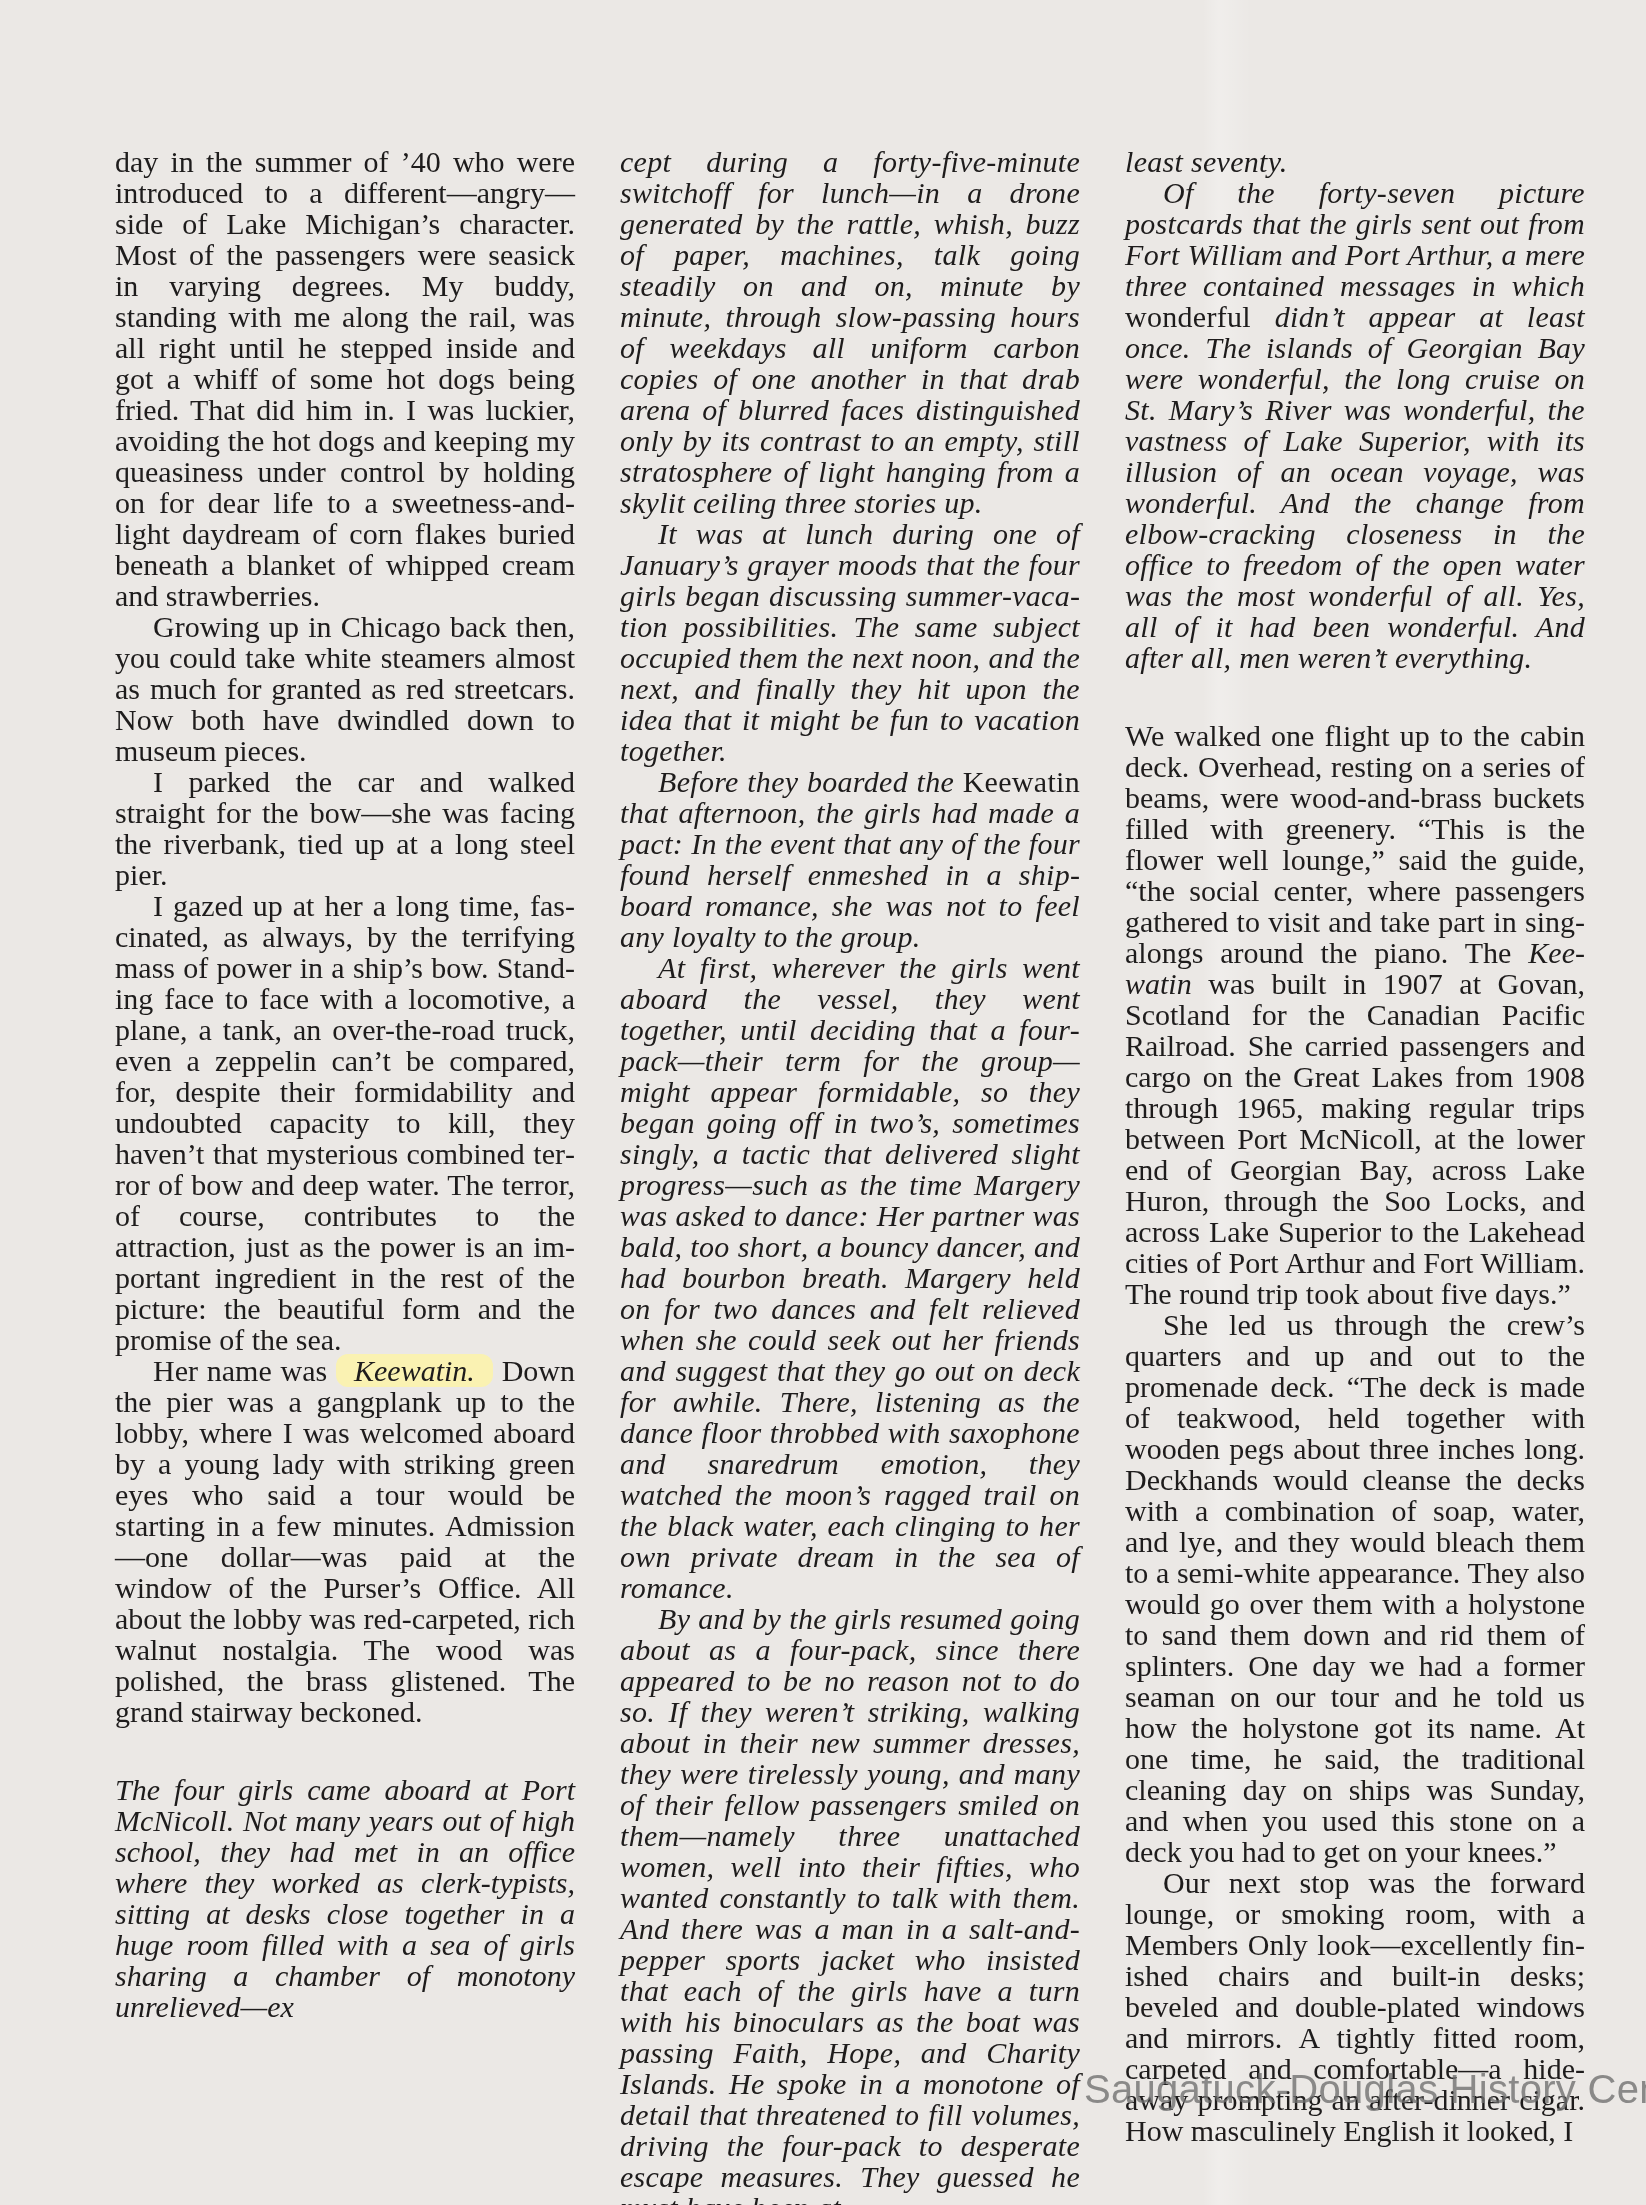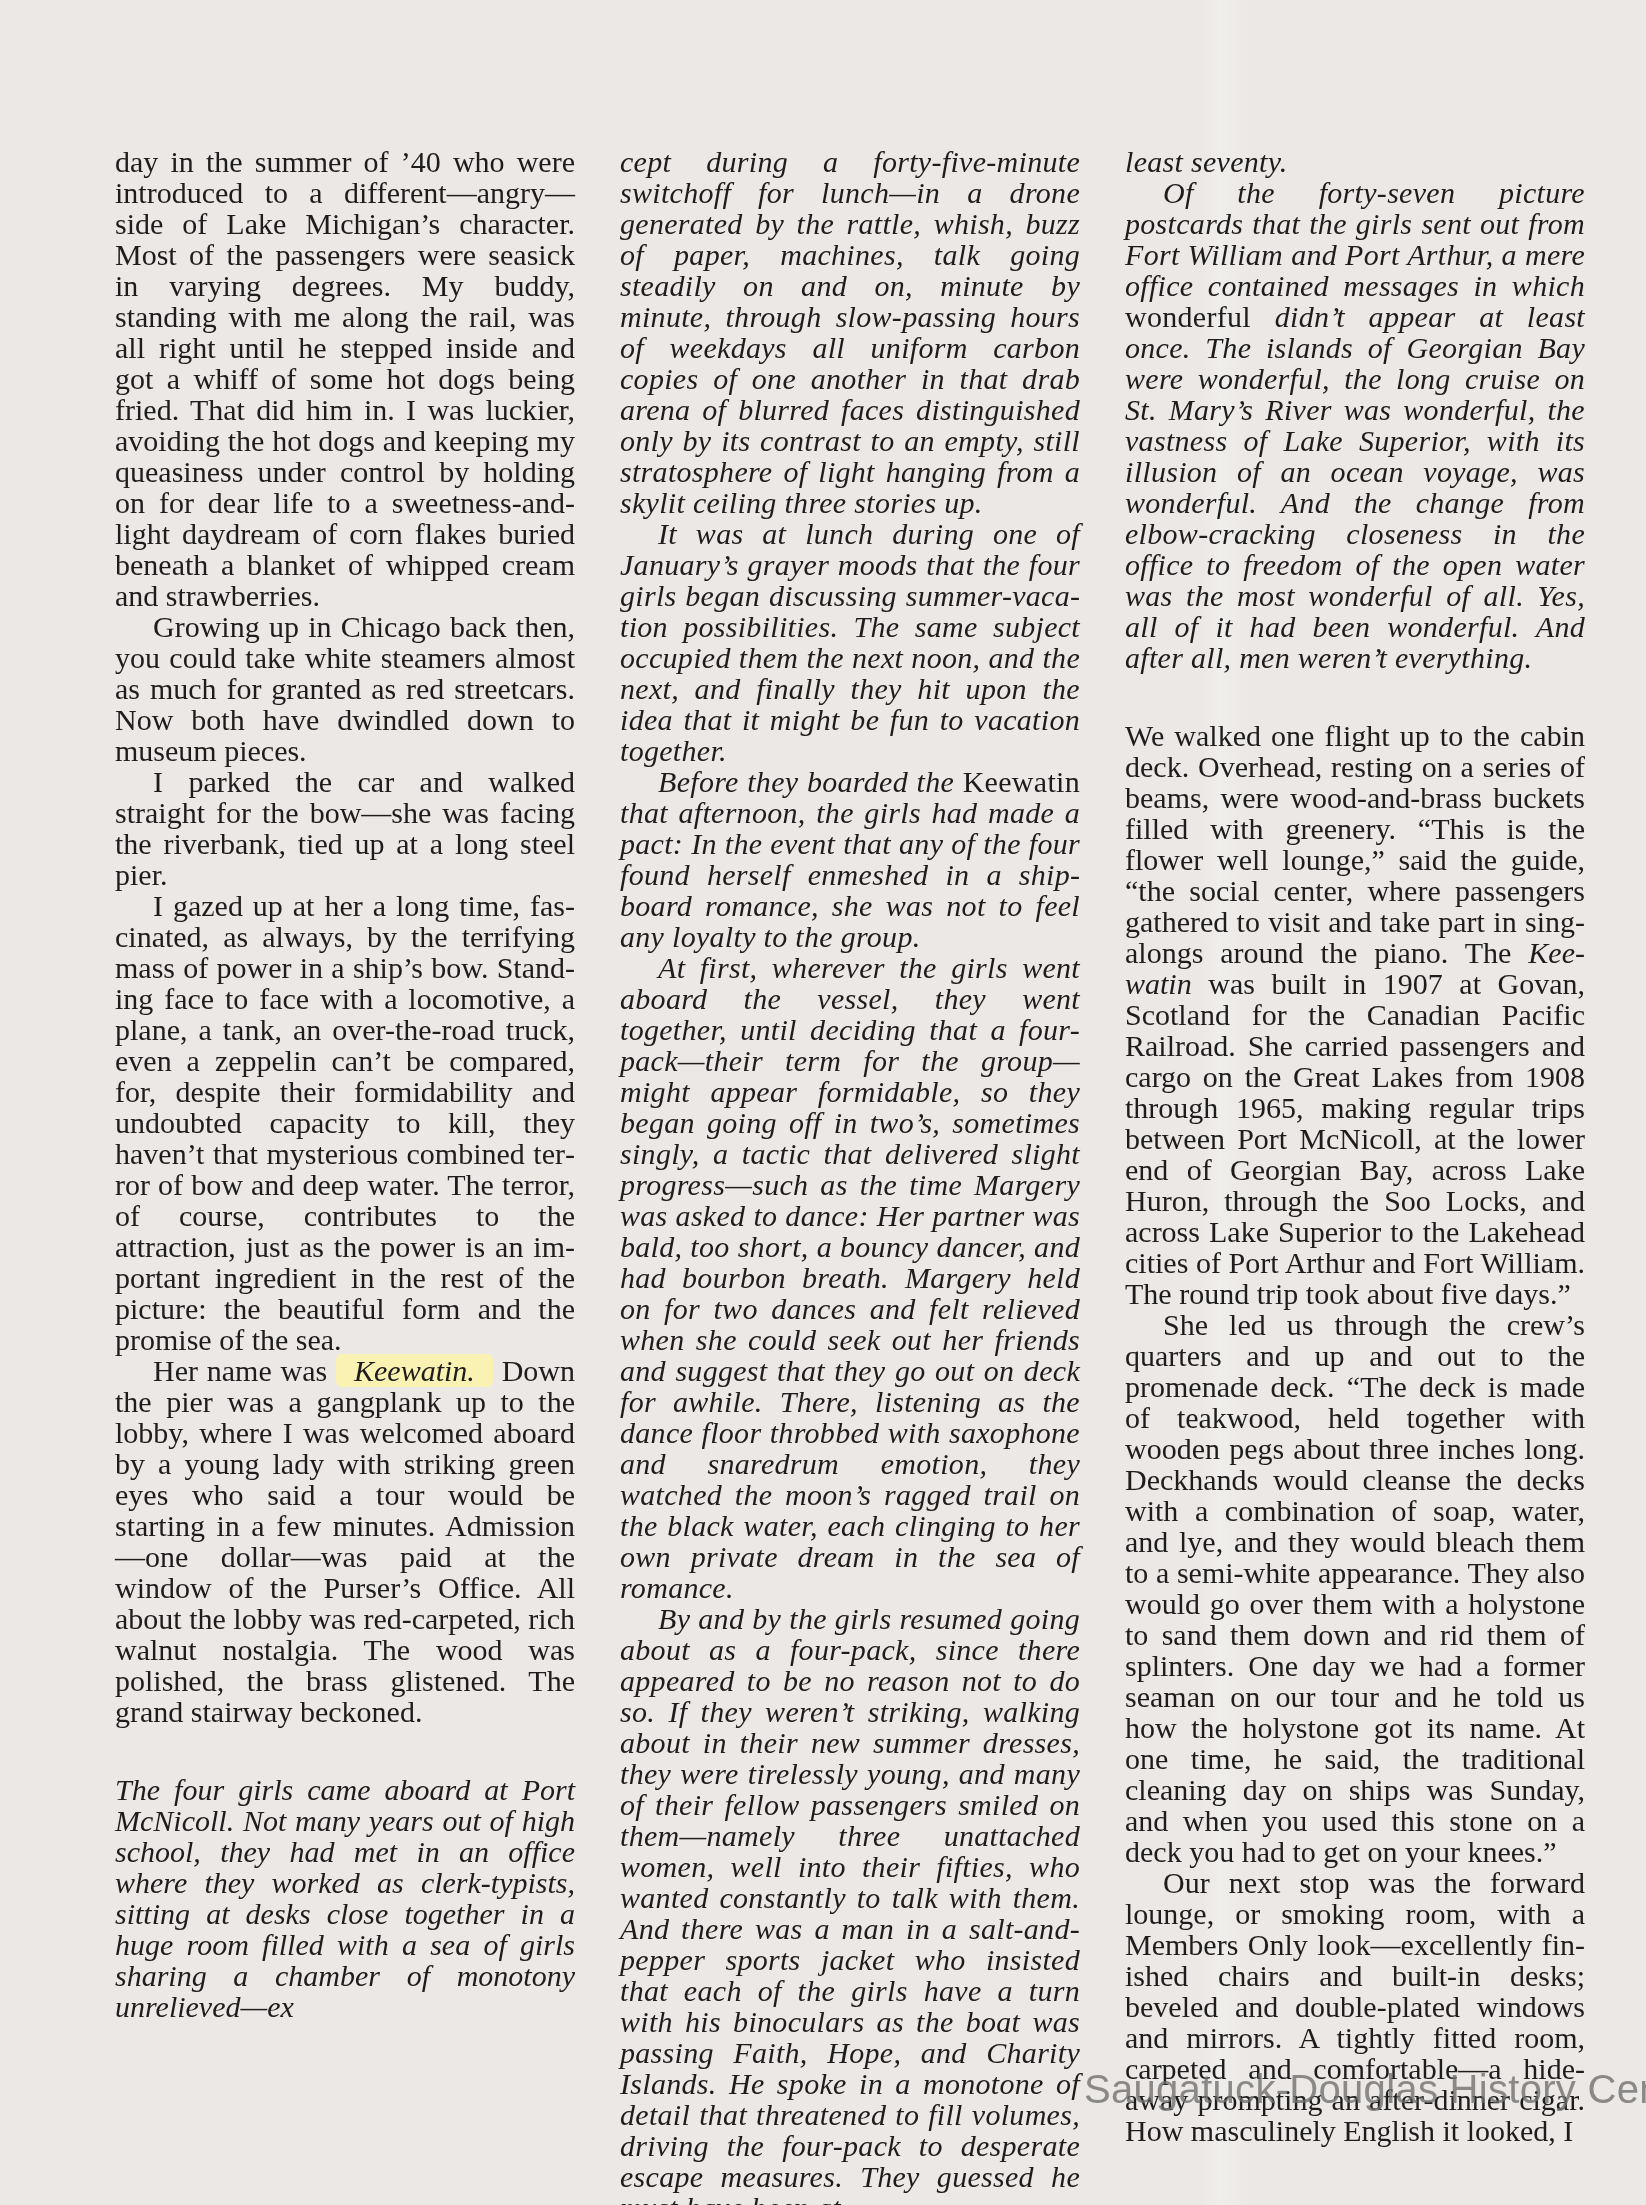--- a/index.html
+++ b/index.html
@@ -37,21 +37,21 @@
   .para {
     margin: 0;
     text-indent: 0;
   }
   .para.indent { text-indent: 38px; }
   .italic { font-style: italic; }
   .roman { font-style: normal; margin-top: 28px; }
   .section-gap { height: 47px; }
   .highlight {
     background: rgba(255, 246, 160, 0.75);
-    border-radius: 6px;
+    border-radius: 12px;
     padding: 0 18px;
     font-style: italic;
   }
   .watermark {
     position: absolute;
     left: 1084px;
     top: 2067px;
     font-family: "Liberation Sans", "DejaVu Sans", sans-serif;
     font-size: 40px;
     color: rgba(110, 110, 110, 0.78);
@@ -84,21 +84,21 @@
       <span>Before they boarded the </span><span class="roman">Keewatin</span><span> that afternoon, the girls had made a pact: In the event that any of the four found herself enmeshed in a ship­board romance, she was not to feel any loyalty to the group.</span>
     </p>
     <p class="para indent">At first, wherever the girls went aboard the vessel, they went together, until deciding that a four-pack—their term for the group—might appear for­midable, so they began going off in two’s, sometimes singly, a tactic that delivered slight progress—such as the time Margery was asked to dance: Her partner was bald, too short, a bouncy dancer, and had bourbon breath. Margery held on for two dances and felt relieved when she could seek out her friends and suggest that they go out on deck for awhile. There, listen­ing as the dance floor throbbed with saxophone and snaredrum emotion, they watched the moon’s ragged trail on the black water, each clinging to her own private dream in the sea of romance.</p>
     <p class="para indent">By and by the girls resumed going about as a four-pack, since there appeared to be no reason not to do so. If they weren’t striking, walking about in their new summer dresses, they were tirelessly young, and many of their fellow passengers smiled on them—namely three unattached wom­en, well into their fifties, who wanted constantly to talk with them. And there was a man in a salt-and-pepper sports jacket who insisted that each of the girls have a turn with his binocu­lars as the boat was passing Faith, Hope, and Charity Islands. He spoke in a monotone of detail that threat­ened to fill volumes, driving the four-pack to desperate escape measures. They guessed he must have been at</p>
   </div>
 
   <div class="column col-3">
     <div class="italic" style="letter-spacing:0.3px;">
       <p class="para">least seventy.</p>
       <p class="para indent">
-        <span>Of the forty-seven picture postcards that the girls sent out from Fort William and Port Arthur, a mere office contained messages in which</span>
+        <span>Of the forty-seven picture postcards that the girls sent out from Fort William and Port Arthur, a mere three contained messages in which</span>
         <span class="roman">wonderful</span><span> didn’t appear at least once. The islands of Georgian Bay were wonderful, the long cruise on St. Mary’s River was wonderful, the vast­ness of Lake Superior, with its illusion of an ocean voyage, was wonderful. And the change from elbow-cracking closeness in the office to freedom of the open water was the most wonder­ful of all. Yes, all of it had been won­derful. And after all, men weren’t everything.</span>
       </p>
     </div>
     <div class="section-gap"></div>
     <p class="para">
       <span>We walked one flight up to the cabin deck. Overhead, resting on a series of beams, were wood-and-brass buckets filled with greenery. “This is the flower well lounge,” said the guide, “the social center, where passengers gathered to visit and take part in sing­alongs around the piano. The </span><span class="italic">Kee­watin</span><span> was built in 1907 at Govan, Scotland for the Canadian Pacific Railroad. She carried passengers and cargo on the Great Lakes from 1908 through 1965, making regular trips between Port McNicoll, at the lower end of Georgian Bay, across Lake Huron, through the Soo Locks, and across Lake Superior to the Lakehead cities of Port Arthur and Fort William. The round trip took about five days.”</span>
     </p>
     <p class="para indent">She led us through the crew’s quar­ters and up and out to the promenade deck. “The deck is made of teakwood, held together with wooden pegs about three inches long. Deckhands would cleanse the decks with a combination of soap, water, and lye, and they would bleach them to a semi-white appearance. They also would go over them with a holystone to sand them down and rid them of splinters. One day we had a former seaman on our tour and he told us how the holystone got its name. At one time, he said, the traditional cleaning day on ships was Sunday, and when you used this stone on a deck you had to get on your knees.”</p>
     <p class="para indent">Our next stop was the forward lounge, or smoking room, with a Members Only look—excellently fin­ished chairs and built-in desks; beveled and double-plated windows and mirrors. A tightly fitted room, carpeted and comfortable—a hide­away prompting an after-dinner cigar. How masculinely English it looked, I</p>
   </div>

